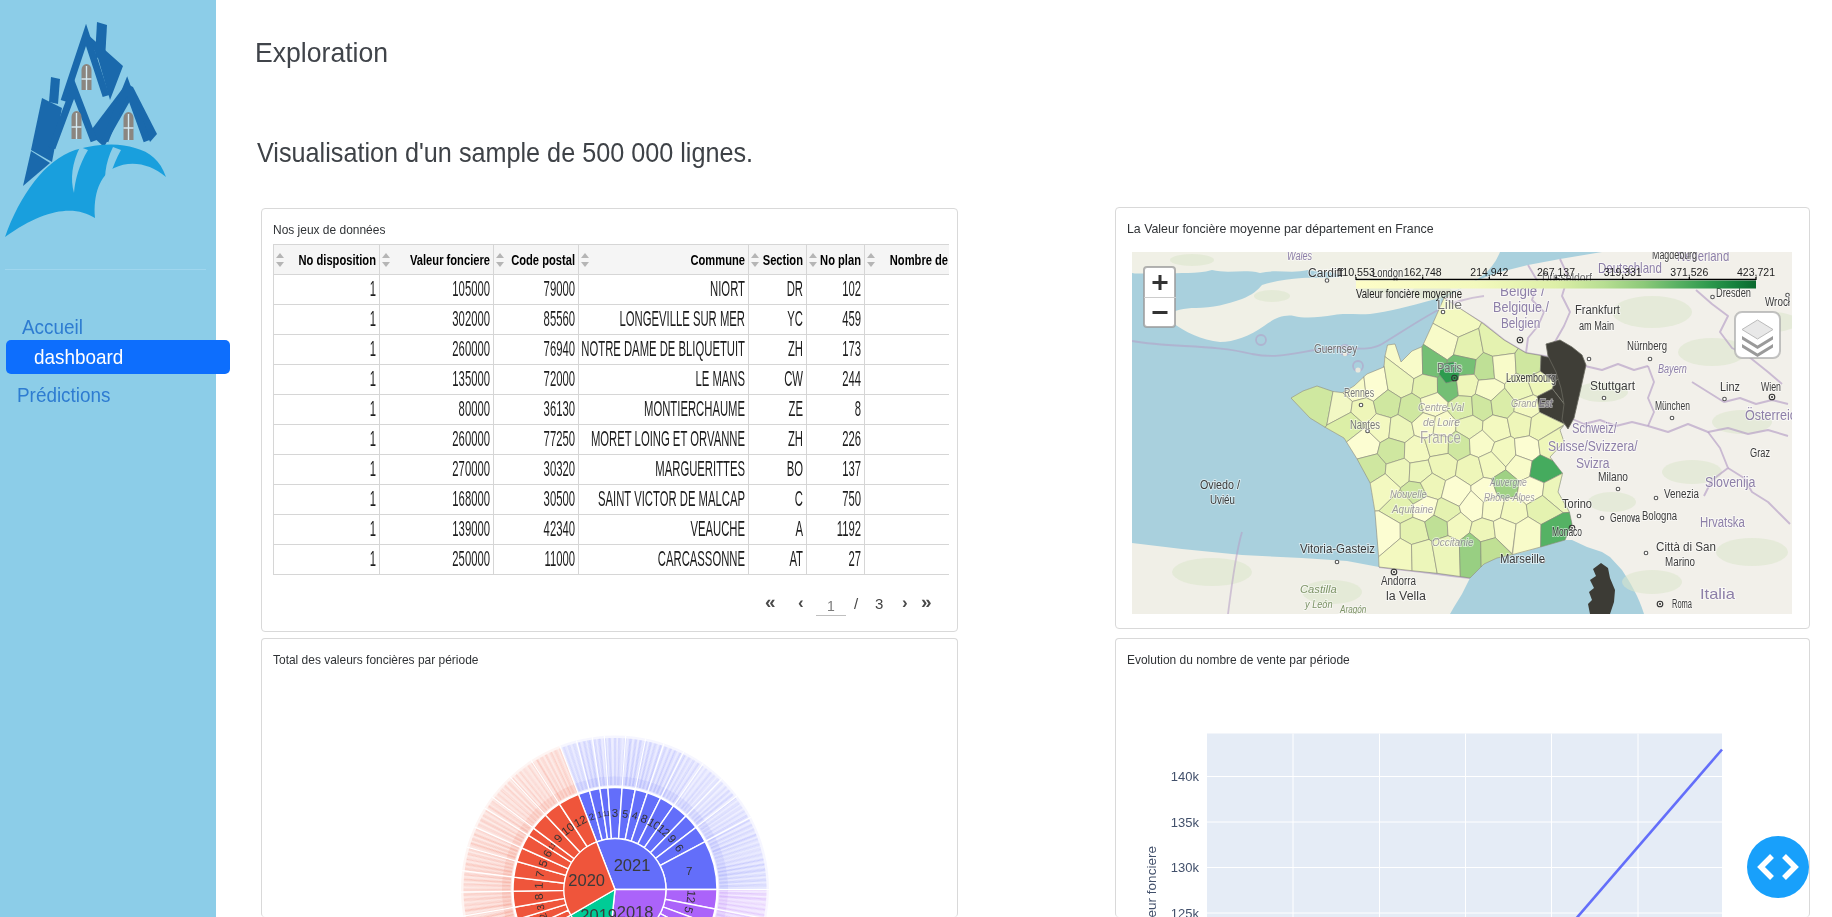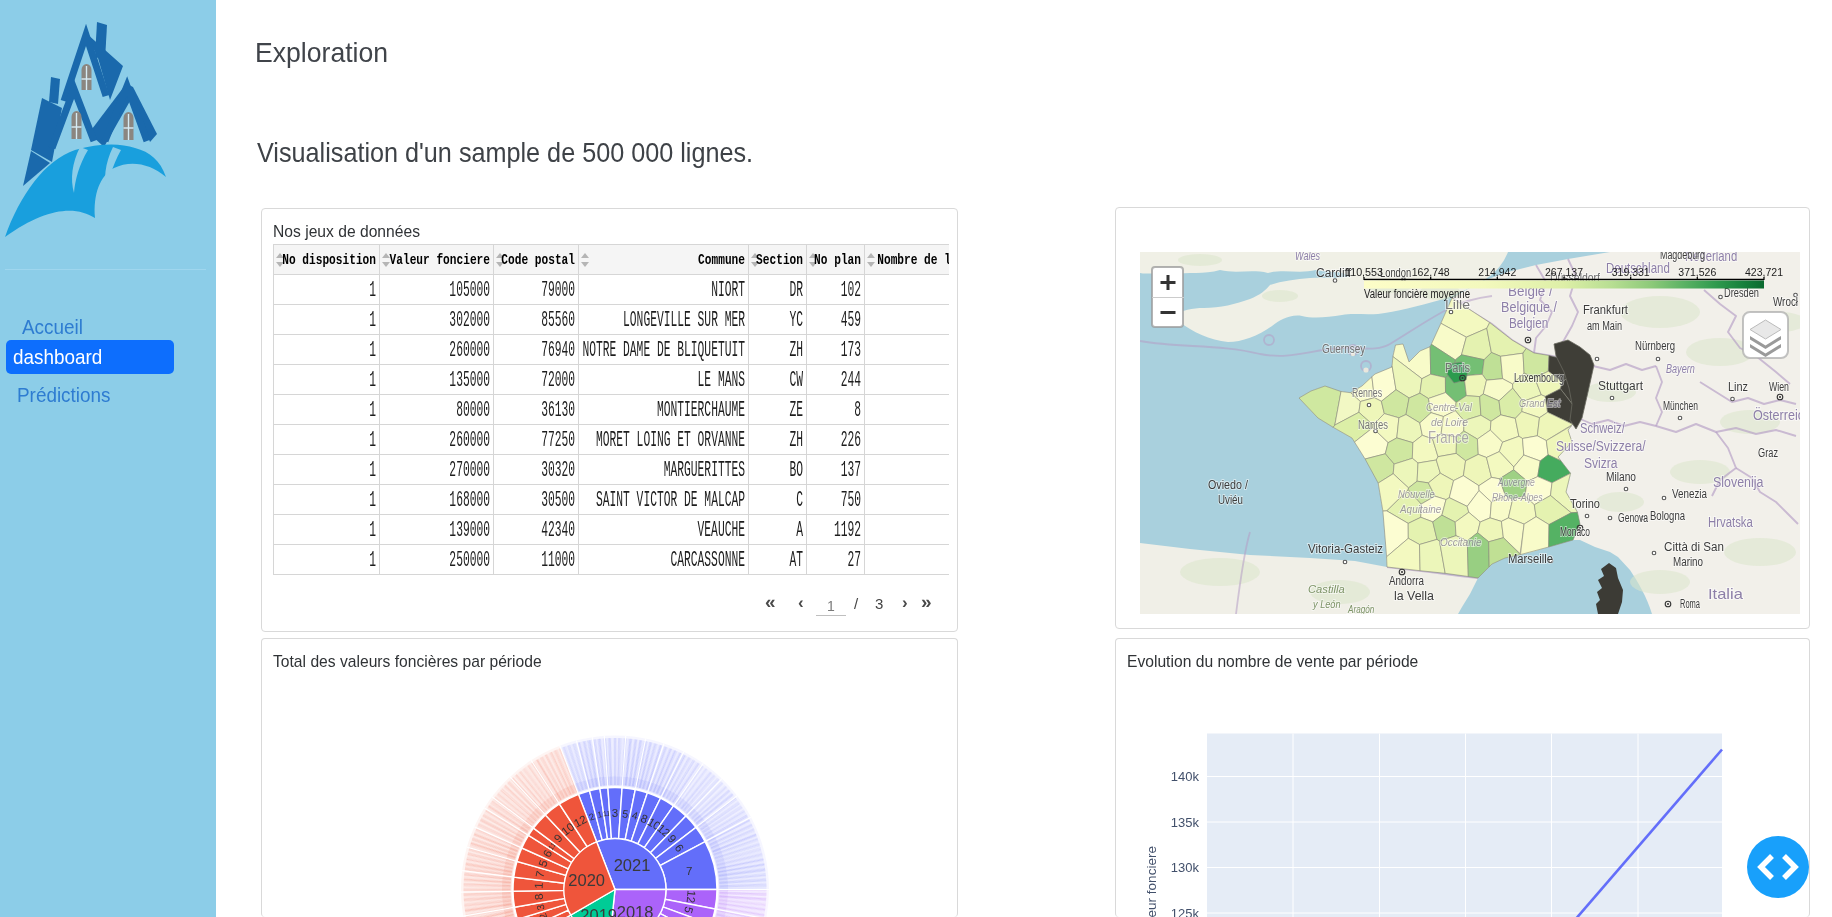--- a/index.html
+++ b/index.html
@@ -1,48 +1,48 @@
 <!DOCTYPE html>
 <html><head><meta charset="utf-8"><title>Exploration</title><style>
 *{margin:0;padding:0;box-sizing:border-box}
 html,body{width:1832px;height:917px;background:#fff;font-family:"Liberation Sans",sans-serif;overflow:hidden;position:relative}
 #sidebar{position:absolute;left:0;top:0;width:216px;height:917px;background:#8ccde8}
 #sidebar hr{position:absolute;left:5px;top:269px;width:201px;border:none;border-top:1px solid #9fd6ee}
 .nav a{display:block;position:absolute;font-size:21px;color:#2e7cd1;text-decoration:none}
 .cx{transform:scaleX(.9);transform-origin:0 50%;display:inline-block;white-space:nowrap}
 #acc{left:22px;top:315px}
-#dash{left:6px;top:340px;width:168px;height:34px;background:#0d6efd;color:#fff;border-radius:5px;line-height:34px;padding-left:7px}
+#dash{left:6px;top:340px;width:224px;height:34px;background:#0d6efd;color:#fff;border-radius:5px;line-height:34px;padding-left:28px}
 #pred{left:17px;top:383px}
 h1{position:absolute;left:255px;top:37px;font-size:28px;font-weight:400;color:#40444a;letter-spacing:0}
 h1 span{transform:scaleX(.95);transform-origin:0 50%;display:inline-block}
 #sub{position:absolute;left:257px;top:137px;font-size:28px;color:#3e4247}
 .card{position:absolute;background:#fff;border:1px solid #d9d9d9;border-radius:4px}
-.ct{position:absolute;left:11px;top:13px;font-size:17px;color:#303336}
+.ct{position:absolute;left:11px;top:13px;font-size:13px;color:#303336}
 #p1{left:261px;top:208px;width:697px;height:424px}
 #p2{left:1115px;top:207px;width:695px;height:422px}
 #p3{left:261px;top:638px;width:697px;height:279px;border-bottom:none;overflow:hidden}
 #p4{left:1115px;top:638px;width:695px;height:279px;border-bottom:none;overflow:hidden}
 
-#tbl{position:absolute;left:11px;top:35px;width:676px;overflow:hidden;font-family:Liberation Mono, monospace;font-size:21.5px;color:#1d1d1d}
+#tbl{position:absolute;left:11px;top:35px;width:676px;overflow:hidden;font-family:Liberation Sans, sans-serif;font-size:21.5px;color:#1d1d1d}
 table{border-collapse:collapse;table-layout:fixed;width:701px}
 td,th{border:1px solid #d6d6d6;height:30px;text-align:right;font-weight:normal;padding:0 3px 0 0;position:relative;white-space:nowrap}
 td{font-weight:normal}
 th{background:#f5f5f5;color:#000}
 .mt{display:block;direction:rtl;transform:scaleX(.525);transform-origin:100% 50%;white-space:nowrap}
 th .mt{font-size:15.5px;font-weight:bold;transform:scaleX(.72)}
 .sort{position:absolute;left:2px;top:8px;width:9px;height:14px}
 .sort:before,.sort:after{content:"";position:absolute;left:0;border-left:4px solid transparent;border-right:4px solid transparent}
 .sort:before{top:0;border-bottom:5px solid #b5b5b5}
 .sort:after{bottom:0;border-top:5px solid #b5b5b5}
 
 .pg{position:absolute;color:#4a4a4a;font-size:15px;font-weight:bold;top:386px}
 #pgi{left:554px;top:390px;width:30px;border-bottom:1px solid #bfbfbf;color:#7a7a7a;text-align:center;font-weight:normal;font-size:14px;height:17px;line-height:15px}
 .pgs{font-weight:normal;color:#444}
 
-#map{position:absolute;left:24px;top:44px;width:660px;height:362px;overflow:hidden}
+#map{position:absolute;left:16px;top:44px;width:660px;height:362px;overflow:hidden}
 
 #dbg{position:absolute;left:1747px;top:836px;width:62px;height:62px;border-radius:50%;background:#18a0fb}
 text{font-family:"Liberation Sans",sans-serif}
 </style></head><body>
 <div id="sidebar">
 <svg width="216" height="250" viewBox="0 0 216 250" style="position:absolute;left:0;top:0">
 
 <g fill="#1a69ac">
 <path d="M97,22 L107,25 L105,60 L95,57 Z"></path>
 <path d="M51,77 L60,79 L58,104 L49,102 Z"></path>
@@ -369,20 +369,21 @@
  <span class="pg" style="left:503px;font-size:19px;top:382px">«</span>
  <span class="pg" style="left:536px;font-size:17px;top:384px">‹</span>
  <div class="pg" id="pgi">1</div>
  <span class="pg pgs" style="left:592px">/</span>
  <span class="pg pgs" style="left:613px">3</span>
  <span class="pg" style="left:640px;font-size:17px;top:384px">›</span>
  <span class="pg" style="left:659px;font-size:19px;top:382px">»</span>
 </div>
 
 <div class="card" id="p2">
+ <div class="ct"><span class="cx" style="transform:scaleX(.95)">La Valeur foncière moyenne par département en France</span></div>
  <div id="map">
  <svg width="660" height="362" viewBox="0 0 660 362">
  <rect width="660" height="362" fill="#a9d0dd"></rect>
 <path d="M312,46 L340,30 368,20 396,13 428,7 470,0 L660,0 L660,362 L512,362 C507,345 498,330 490,318 L478,305 470,300 455,295 440,288 L433,288 440,272 437,258 426,240 431,222 418,205 432,190 428,178 438,166 446,138 453,114 L430,108 412,104 394,101 372,88 352,72 331,59 Z" fill="#f2f0ea"></path>
 <path d="M0,291 L50,297 110,303 170,306 215,309 247,315 L290,320 320,324 338,326 L330,342 322,355 318,362 L0,362 Z" fill="#f0efe7"></path>
 <path d="M0,0 L368,0 C364,10 358,18 350,24 C336,34 318,42 300,48 C278,54 256,60 238,62 C224,63 212,61 202,63 C188,65 174,67 162,64 C150,62 140,68 132,74 C118,84 102,90 88,90 C70,88 52,80 40,70 L35,64 C42,58 52,56 64,56 C80,56 96,52 110,47 C120,43 126,38 130,33 C142,29 156,27 170,26 C184,25 198,27 210,24 C200,18 188,21 176,18 C160,22 144,17 128,21 C112,17 96,22 80,18 C64,23 48,19 32,23 C20,19 8,23 0,21 Z" fill="#f0f0e6"></path>
 <path d="M312,46 L331,59 352,72 372,88 394,101 412,104 430,108 453,114 446,138 438,166 428,178 432,190 418,205 431,222 426,240 437,258 440,272 433,288 412,294 392,300 379,303 365,306 352,312 338,326 318,323 296,320 272,318 247,315 246,290 244,266 238,230 224,205 212,186 196,177 178,166 159,146 171,139 185,134 198,139 210,141 222,134 235,122 246,118 252,115 253,104 255.5,93 263,92 266,102 269,110 280,99 290,95 298,78 305,62 Z" fill="#f4f7cf"></path>
 <ellipse cx="520" cy="60" rx="40" ry="16" fill="#dbe6cb" fill-opacity="0.55"></ellipse>
 <ellipse cx="580" cy="100" rx="34" ry="14" fill="#dbe6cb" fill-opacity="0.55"></ellipse>
 <ellipse cx="610" cy="170" rx="30" ry="12" fill="#dbe6cb" fill-opacity="0.55"></ellipse>

